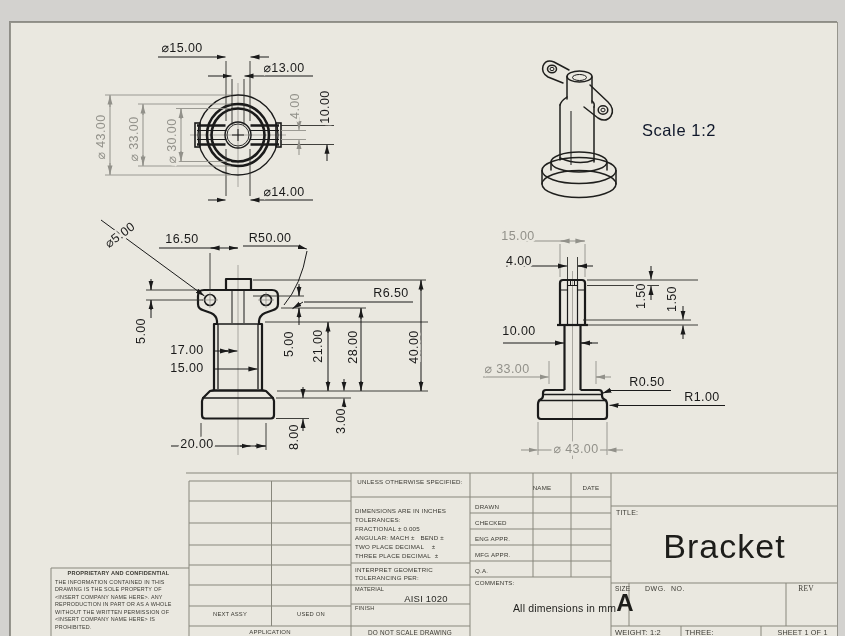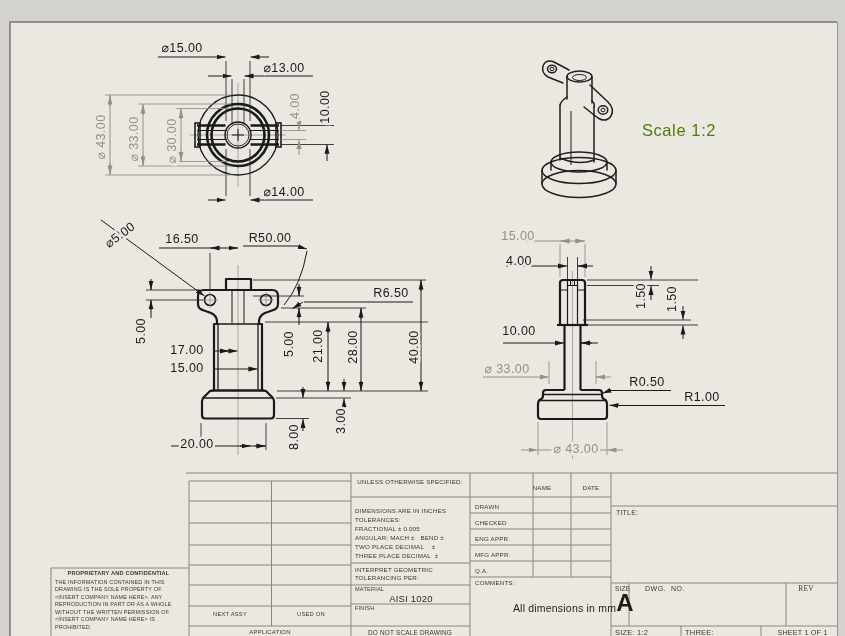--- a/index.html
+++ b/index.html
@@ -244,52 +244,53 @@
           <text transform="translate(640 283) rotate(-90)" class="dim">1.50</text>
           <text transform="translate(671 286) rotate(-90)" class="dim">1.50</text>
           <text transform="translate(518 318) rotate(0)" class="dim">10.00</text>
           <text transform="translate(506 356) rotate(0)" class="dim g">⌀ 33.00</text>
           <text transform="translate(646 369) rotate(0)" class="dim">R0.50</text>
           <text transform="translate(701 384) rotate(0)" class="dim">R1.00</text>
           <text transform="translate(575 436) rotate(0)" class="dim g">⌀ 43.00</text>
         </g>
   </svg>
 
-  <div class="lbl c" style="left:598px;top:98px;width:140px;font-size:16.5px;color:#4d7c0f;letter-spacing:.6px;">Scale 1:2</div>
+  <div class="lbl c" style="left:598px;top:98px;width:140px;font-size:16.5px;color:#0f172a;letter-spacing:.6px;">Scale 1:2</div>
 
   <div class="lbl c" style="left:339px;top:456px;width:120px;">UNLESS OTHERWISE SPECIFIED:</div>
   <div class="lbl" style="left:344px;top:485px;">DIMENSIONS ARE IN INCHES</div>
   <div class="lbl" style="left:344px;top:494px;">TOLERANCES:</div>
   <div class="lbl" style="left:344px;top:503px;">FRACTIONAL ± 0.005</div>
   <div class="lbl" style="left:344px;top:512px;">ANGULAR: MACH ±&nbsp;&nbsp; BEND ±</div>
   <div class="lbl" style="left:344px;top:521px;">TWO PLACE DECIMAL&nbsp;&nbsp;&nbsp; ±</div>
   <div class="lbl" style="left:344px;top:530px;">THREE PLACE DECIMAL&nbsp; ±</div>
   <div class="lbl" style="left:344px;top:544px;">INTERPRET GEOMETRIC</div>
   <div class="lbl" style="left:344px;top:552px;">TOLERANCING PER:</div>
   <div class="lbl" style="left:344px;top:563px;font-size:5.6px;">MATERIAL</div>
-  <div class="lbl c" style="left:340px;top:571px;width:120px;font-size:9.5px;color:#2b2b27;">AISI 1020</div>
+  <div class="lbl c" style="left:355px;top:571px;width:120px;font-size:9.5px;color:#2b2b27;">AISI 1020</div>
   <div class="lbl" style="left:344px;top:582px;font-size:5.6px;">FINISH</div>
   <div class="lbl c" style="left:339px;top:606px;width:120px;font-size:6.4px;">DO NOT SCALE DRAWING</div>
 
   <div class="lbl c" style="left:502px;top:462px;width:58px;">NAME</div>
   <div class="lbl c" style="left:550px;top:462px;width:60px;">DATE</div>
   <div class="lbl" style="left:464px;top:481px;">DRAWN</div>
   <div class="lbl" style="left:464px;top:497px;">CHECKED</div>
   <div class="lbl" style="left:464px;top:513px;">ENG APPR.</div>
   <div class="lbl" style="left:464px;top:529px;">MFG APPR.</div>
   <div class="lbl" style="left:464px;top:545px;">Q.A.</div>
   <div class="lbl" style="left:464px;top:557px;">COMMENTS:</div>
   <div class="lbl c" style="left:483px;top:580px;width:141px;font-size:10.5px;color:#232320;">All dimensions in mm</div>
 
   <div class="lbl" style="left:605px;top:486px;font-size:7px;">TITLE:</div>
+  <div class="lbl c" style="left:600px;top:505px;width:227px;font-size:34px;color:#1d1d1a;letter-spacing:1px;">Bracket</div>
   <div class="lbl" style="left:604px;top:562px;font-size:6.5px;">SIZE</div>
   <div class="lbl c" style="left:600px;top:567px;width:28px;font-size:24px;font-weight:bold;color:#1d1d1a;">A</div>
   <div class="lbl" style="left:634px;top:562px;font-size:7px;letter-spacing:.5px;">DWG.&nbsp; NO.</div>
   <div class="lbl c" style="left:775px;top:562px;width:40px;font-size:7.5px;font-family:Liberation Serif, serif;">REV</div>
-  <div class="lbl" style="left:604px;top:606px;font-size:7.5px;">SIZE: 1:2</div>
+  <div class="lbl" style="left:604px;top:606px;font-size:7.5px;">WEIGHT: 1:2</div>
   <div class="lbl" style="left:674px;top:606px;font-size:7.5px;">THREE:</div>
   <div class="lbl c" style="left:750px;top:606px;width:83px;font-size:7.2px;">SHEET 1 OF 1</div>
 
   <div class="lbl c" style="left:178px;top:588px;width:82px;font-size:5.8px;">NEXT ASSY</div>
   <div class="lbl c" style="left:260px;top:588px;width:80px;font-size:5.8px;">USED ON</div>
   <div class="lbl c" style="left:178px;top:606px;width:162px;font-size:6px;">APPLICATION</div>
 
   <div class="lbl c" style="left:42px;top:547px;width:131px;font-size:5.6px;font-weight:bold;">PROPRIETARY AND CONFIDENTIAL</div>
   <div class="lbl" style="left:44px;top:556px;width:129px;font-size:5.4px;line-height:1.38;white-space:normal;">THE INFORMATION CONTAINED IN THIS DRAWING IS THE SOLE PROPERTY OF &lt;INSERT COMPANY NAME HERE&gt;.  ANY REPRODUCTION IN PART OR AS A WHOLE WITHOUT THE WRITTEN PERMISSION OF &lt;INSERT COMPANY NAME HERE&gt; IS PROHIBITED.</div>
 

